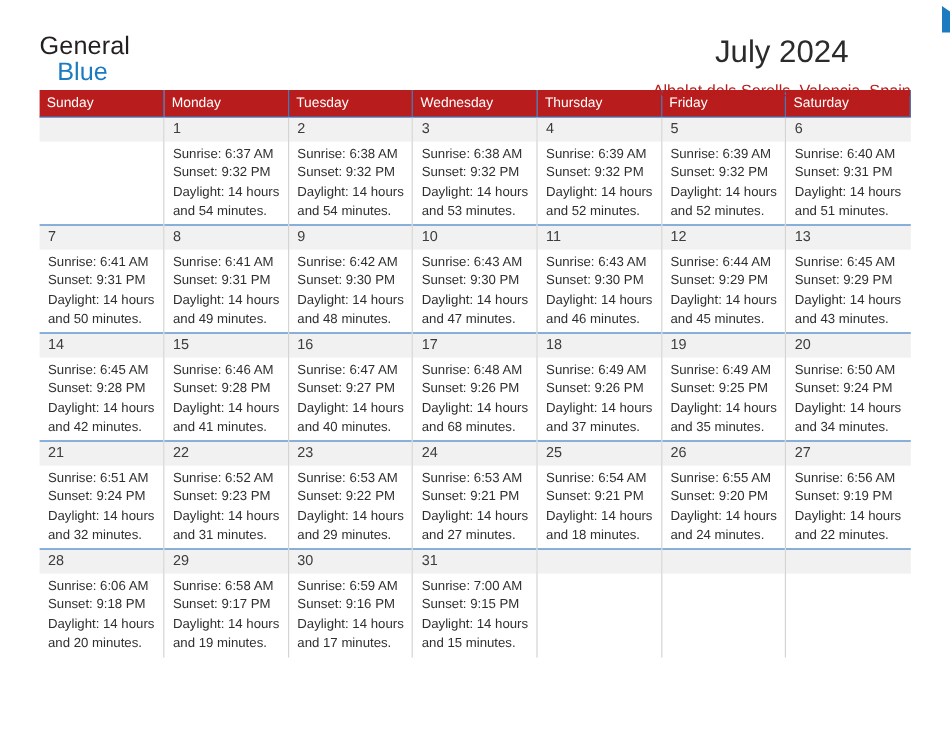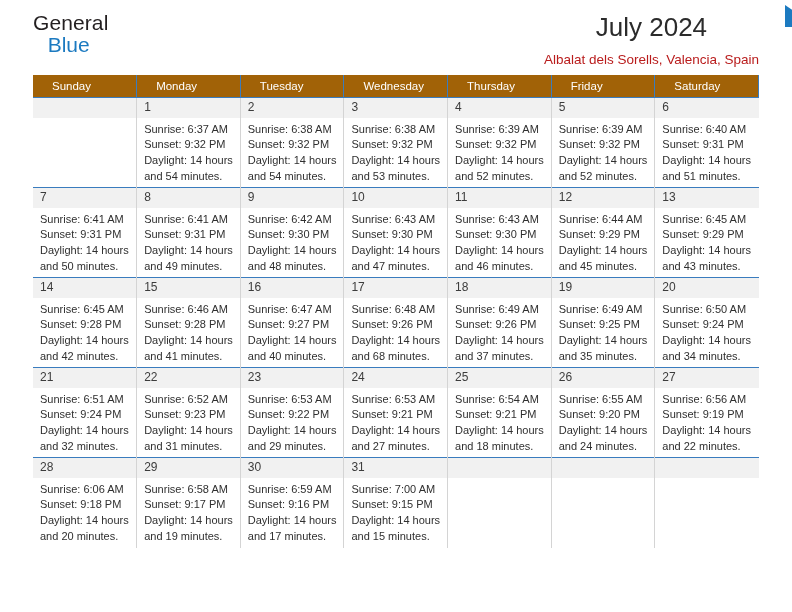--- a/index.html
+++ b/index.html
@@ -20,21 +20,21 @@
     height: 612px;
     box-sizing: border-box;
     padding: 0 33px;
   }
 
   
   .header {
     display: flex;
     align-items: flex-start;
     justify-content: space-between;
-    padding-top: 12px;
+    padding-top: 28px;
     height: 72px;
     box-sizing: border-box;
   }
   .logo {
     display: block;
     line-height: 1;
     user-select: none;
   }
   .logo-row1 {
     position: relative;
@@ -77,26 +77,26 @@
   }
 
   
   .calendar {
     width: 726px;
     border-collapse: collapse;
     table-layout: fixed;
     margin-top: 3px;
   }
   .calendar th {
-    background: #a16207;
+    background: #b91c1c;
     color: #ffffff;
     font-size: 11.5px;
     font-weight: normal;
     text-align: left;
-    padding: 5px 0 5px 19px;
+    padding: 5px 0 5px 6px;
     border-right: 1px solid #3a7cbe;
     height: 20px;
     box-sizing: border-box;
   }
   .week-row > td {
     vertical-align: top;
     border-top: 1px solid #3a7cbe;
     border-right: 1px solid #d4d4d4;
     padding: 0;
     height: 90px;

